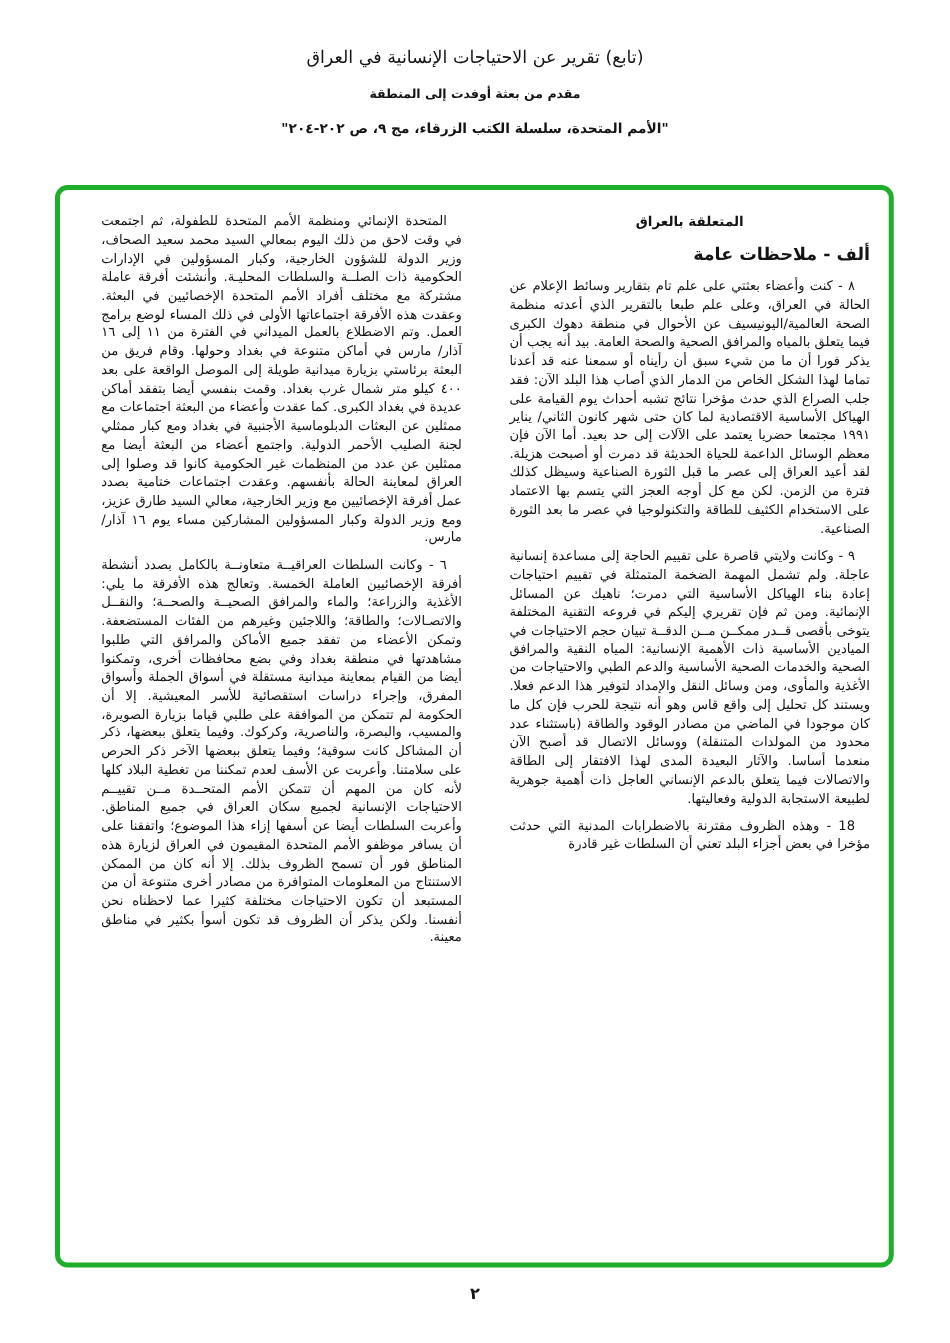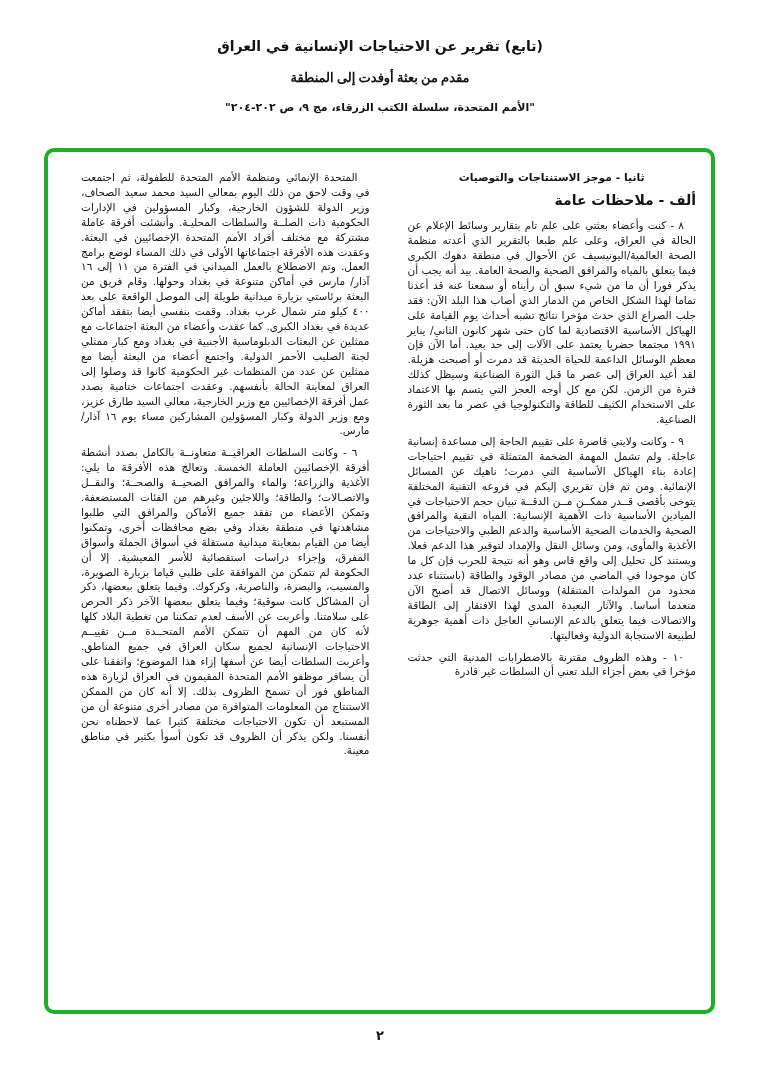--- a/index.html
+++ b/index.html
@@ -6,22 +6,22 @@
   html, body {
     width: 760px; height: 1074px;
     background: #ffffff;
     font-family: "DejaVu Sans", sans-serif;
     color: #141414;
     overflow: hidden;
   }
   .page { position: relative; width: 760px; height: 1074px; }
 
   .doc-header { position: absolute; top: 38px; right: 0; left: 0; text-align: center; }
-  .doc-header .t1 { font-size: 14px; font-weight: bold; margin-bottom: 16px; }
-  .doc-header .t2 { font-size: 13px; font-weight: bold; margin-bottom: 15px; font-family: Liberation Serif, serif; }
+  .doc-header .t1 { font-size: 14px; font-weight: normal; margin-bottom: 16px; }
+  .doc-header .t2 { font-size: 10px; font-weight: bold; margin-bottom: 15px; }
   .doc-header .t3 { font-size: 11px; font-weight: bold; }
 
   .content-frame {
     position: absolute;
     top: 148px; right: 45px;
     width: 671px; height: 866px;
     border: 4px solid #1fae2a;
     border-radius: 10px;
     padding: 18px 15px 14px 15px;
     overflow: hidden;
@@ -55,25 +55,25 @@
   <header class="doc-header">
     <div class="t1">(تابع) تقرير عن الاحتياجات الإنسانية في العراق</div>
     <div class="t2">مقدم من بعثة أوفدت إلى المنطقة</div>
     <div class="t3">"الأمم المتحدة، سلسلة الكتب الزرقاء، مج ٩، ص ٢٠٢-٢٠٤"</div>
   </header>
 
   <div class="content-frame">
     <div class="cols">
 
       <div class="col">
-        <div class="sec-head">ثانيا -   موجز الاستنتاجات والتوصيات</div>
+        <div class="sec-head mb">المتعلقة بالعراق</div>
         <div class="sub-head">ألف -  ملاحظات عامة</div>
         <p>٨ -   كنت وأعضاء بعثتي على علم تام بتقارير وسائط الإعلام عن الحالة في العراق، وعلى علم طبعا بالتقرير الذي أعدته منظمة الصحة العالمية/اليونيسيف عن الأحوال في منطقة دهوك الكبرى فيما يتعلق بالمياه والمرافق الصحية والصحة العامة. بيد أنه يجب أن يذكر فورا أن ما من شيء سبق أن رأيناه أو سمعنا عنه قد أعدنا تماما لهذا الشكل الخاص من الدمار الذي أصاب هذا البلد الآن: فقد جلب الصراع الذي حدث مؤخرا نتائج تشبه أحداث يوم القيامة على الهياكل الأساسية الاقتصادية لما كان حتى شهر كانون الثاني/ يناير ١٩٩١ مجتمعا حضريا يعتمد على الآلات إلى حد بعيد. أما الآن فإن معظم الوسائل الداعمة للحياة الحديثة قد دمرت أو أصبحت هزيلة. لقد أعيد العراق إلى عصر ما قبل الثورة الصناعية وسيظل كذلك فترة من الزمن. لكن مع كل أوجه العجز التي يتسم بها الاعتماد على الاستخدام الكثيف للطاقة والتكنولوجيا في عصر ما بعد الثورة الصناعية.</p>
         <p>٩ -   وكانت ولايتي قاصرة على تقييم الحاجة إلى مساعدة إنسانية عاجلة. ولم تشمل المهمة الضخمة المتمثلة في تقييم احتياجات إعادة بناء الهياكل الأساسية التي دمرت؛ ناهيك عن المسائل الإنمائية. ومن ثم فإن تقريري إليكم في فروعه التقنية المختلفة يتوخى بأقصى قــدر ممكــن مــن الدقــة تبيان حجم الاحتياجات في الميادين الأساسية ذات الأهمية الإنسانية: المياه النقية والمرافق الصحية والخدمات الصحية الأساسية والدعم الطبي والاحتياجات من الأغذية والمأوى، ومن وسائل النقل والإمداد لتوفير هذا الدعم فعلا. ويستند كل تحليل إلى واقع قاس وهو أنه نتيجة للحرب فإن كل ما كان موجودا في الماضي من مصادر الوقود والطاقة (باستثناء عدد محدود من المولدات المتنقلة) ووسائل الاتصال قد أصبح الآن منعدما أساسا. والآثار البعيدة المدى لهذا الافتقار إلى الطاقة والاتصالات فيما يتعلق بالدعم الإنساني العاجل ذات أهمية جوهرية لطبيعة الاستجابة الدولية وفعاليتها.</p>
-        <p>١٠ -   وهذه الظروف مقترنة بالاضطرابات المدنية التي حدثت مؤخرا في بعض أجزاء البلد تعني أن السلطات غير قادرة</p>
+        <p>18 -   وهذه الظروف مقترنة بالاضطرابات المدنية التي حدثت مؤخرا في بعض أجزاء البلد تعني أن السلطات غير قادرة</p>
       </div>
 
       <div class="col">
         <p>المتحدة الإنمائي ومنظمة الأمم المتحدة للطفولة، ثم اجتمعت في وقت لاحق من ذلك اليوم بمعالي السيد محمد سعيد الصحاف، وزير الدولة للشؤون الخارجية، وكبار المسؤولين في الإدارات الحكومية ذات الصلــة والسلطات المحليـة. وأنشئت أفرقة عاملة مشتركة مع مختلف أفراد الأمم المتحدة الإخصائيين في البعثة. وعقدت هذه الأفرقة اجتماعاتها الأولى في ذلك المساء لوضع برامج العمل. وتم الاضطلاع بالعمل الميداني في الفترة من ١١ إلى ١٦ آذار/ مارس في أماكن متنوعة في بغداد وحولها. وقام فريق من البعثة برئاستي بزيارة ميدانية طويلة إلى الموصل الواقعة على بعد ٤٠٠ كيلو متر شمال غرب بغداد. وقمت بنفسي أيضا بتفقد أماكن عديدة في بغداد الكبرى. كما عقدت وأعضاء من البعثة اجتماعات مع ممثلين عن البعثات الدبلوماسية الأجنبية في بغداد ومع كبار ممثلي لجنة الصليب الأحمر الدولية. واجتمع أعضاء من البعثة أيضا مع ممثلين عن عدد من المنظمات غير الحكومية كانوا قد وصلوا إلى العراق لمعاينة الحالة بأنفسهم. وعقدت اجتماعات ختامية بصدد عمل أفرقة الإخصائيين مع وزير الخارجية، معالي السيد طارق عزيز، ومع وزير الدولة وكبار المسؤولين المشاركين مساء يوم ١٦ آذار/ مارس.</p>
         <p>٦ -   وكانت السلطات العراقيــة متعاونــة بالكامل بصدد أنشطة أفرقة الإخصائيين العاملة الخمسة. وتعالج هذه الأفرقة ما يلي: الأغذية والزراعة؛ والماء والمرافق الصحيــة والصحــة؛ والنقــل والاتصـالات؛ والطاقة؛ واللاجئين وغيرهم من الفئات المستضعفة. وتمكن الأعضاء من تفقد جميع الأماكن والمرافق التي طلبوا مشاهدتها في منطقة بغداد وفي بضع محافظات أخرى، وتمكنوا أيضا من القيام بمعاينة ميدانية مستقلة في أسواق الجملة وأسواق المفرق، وإجراء دراسات استقصائية للأسر المعيشية. إلا أن الحكومة لم تتمكن من الموافقة على طلبي قياما بزيارة الصويرة، والمسيب، والبصرة، والناصرية، وكركوك. وفيما يتعلق ببعضها، ذكر أن المشاكل كانت سوقية؛ وفيما يتعلق ببعضها الآخر ذكر الحرص على سلامتنا. وأعربت عن الأسف لعدم تمكننا من تغطية البلاد كلها لأنه كان من المهم أن تتمكن الأمم المتحــدة مــن تقييــم الاحتياجات الإنسانية لجميع سكان العراق في جميع المناطق. وأعربت السلطات أيضا عن أسفها إزاء هذا الموضوع؛ واتفقنا على أن يسافر موظفو الأمم المتحدة المقيمون في العراق لزيارة هذه المناطق فور أن تسمح الظروف بذلك. إلا أنه كان من الممكن الاستنتاج من المعلومات المتوافرة من مصادر أخرى متنوعة أن من المستبعد أن تكون الاحتياجات مختلفة كثيرا عما لاحظناه نحن أنفسنا. ولكن يذكر أن الظروف قد تكون أسوأ بكثير في مناطق معينة.</p>
       </div>
 
     </div>
   </div>
 

